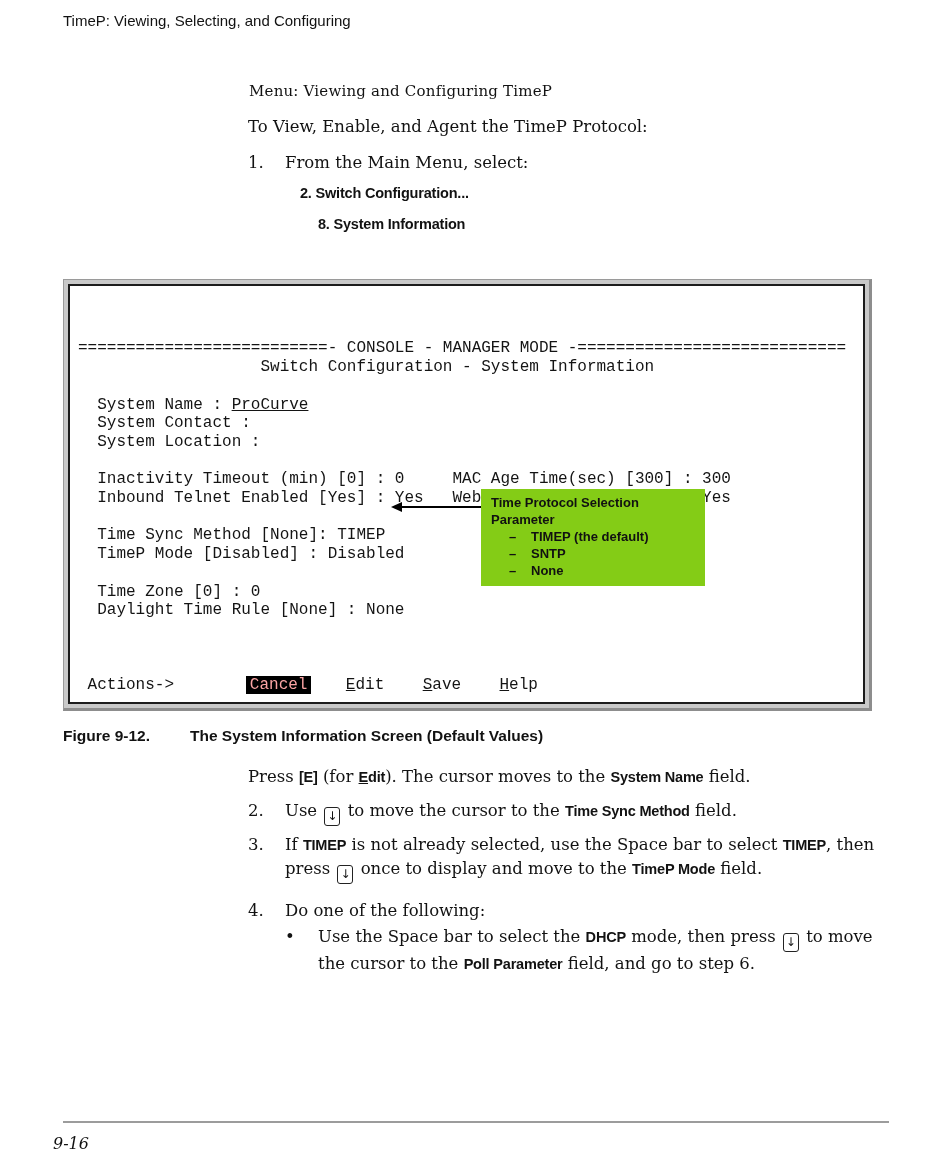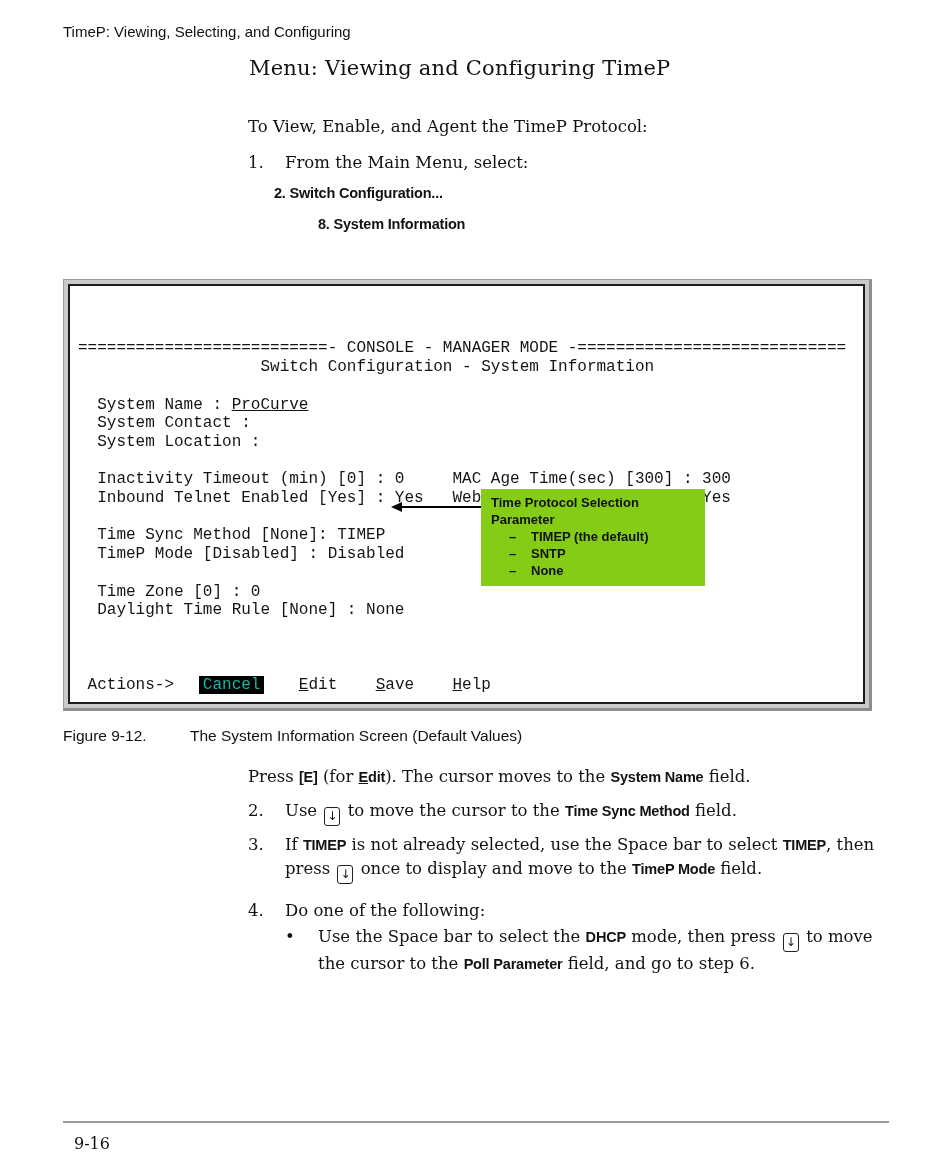--- a/index.html
+++ b/index.html
@@ -4,23 +4,23 @@
 <style>
   * { margin:0; padding:0; box-sizing:border-box; }
   body { background:#fff; }
   .page {
     position:relative; width:950px; height:1157px; background:#ffffff;
     font-family:"DejaVu Serif", serif; color:#121212; overflow:hidden;
   }
   
   .running-header { position:absolute; left:63px; top:6px; font-family:"Liberation Sans", sans-serif; }
   .rh-title { font-weight:bold; font-size:15px; letter-spacing:0.2px; }
-  .rh-subtitle { font-size:15px; margin-top:17px; }
+  .rh-subtitle { font-size:15px; margin-top:6px; }
 
-  .section-title { position:absolute; left:249px; top:56px; font-size:21px; font-weight:normal; letter-spacing:0.2px; }
+  .section-title { position:absolute; left:249px; top:82px; font-size:15px; font-weight:normal; letter-spacing:0.2px; }
   .intro { position:absolute; left:248px; top:117px; font-size:16.5px; }
 
   .step { position:absolute; font-size:16.5px; line-height:24px; display:flex; }
   .step .num { flex:0 0 37px; }
   .step .content { flex:1 1 auto; }
 
   .menu-line { position:absolute; font-family:"Liberation Sans", sans-serif; font-weight:bold; font-size:14.5px; letter-spacing:-0.2px; }
 
   
   .bs { font-family:"Liberation Sans", sans-serif; font-weight:bold; font-size:0.88em; letter-spacing:-0.2px; }
@@ -40,66 +40,66 @@
     border-right:3px solid #8d8d8d; border-bottom:3px solid #8d8d8d;
     padding:4px;
   }
   .console {
     position:relative; width:100%; height:100%; background:#ffffff;
     border:2px solid #1c1c1c; padding:16px 4px 0 8px;
     font-family:"Liberation Mono", monospace; font-size:16px; line-height:18.7px;
     white-space:pre; overflow:hidden; color:#141414;
   }
   .cline { min-height:18.7px; }
-  .inv { background:#000; color:#14b8a6; box-shadow:4px 0 0 #000, -4px 0 0 #000; }
+  .inv { background:#000; color:#fca5a5; box-shadow:4px 0 0 #000, -4px 0 0 #000;margin-left:47px; }
   .bu-mono { display:inline-block; }
   .bu-mono::first-letter { text-decoration:underline; }
 
   
   .callout {
     position:absolute; left:411px; top:203px; width:224px;
     background:#84cc16; white-space:normal;
     font-family:"Liberation Sans", sans-serif; font-weight:bold; font-size:13px;
     line-height:17px; padding:5px 6px 7px 10px; color:#111;
   }
   .callout-item { display:flex; padding-left:18px; }
   .callout-marker { flex:0 0 22px; }
   .arrow-line { position:absolute; left:331px; top:220px; width:80px; height:2px; background:#000; }
   .arrow-head { position:absolute; left:321px; top:216px; width:0; height:0;
     border-top:5px solid transparent; border-bottom:5px solid transparent; border-right:11px solid #000; }
 
-  .figure-caption { position:absolute; left:63px; top:727px; font-family:"Liberation Sans", sans-serif; font-weight:normal; font-size:15.5px; }
+  .figure-caption { position:absolute; left:63px; top:727px; font-family:"Liberation Sans", sans-serif; font-weight:bold; font-size:15.5px; }
   .figure-caption .cap-label { display:inline-block; width:127px; }
 
   .para { position:absolute; font-size:16.5px; line-height:24px; }
 
   .bullet-row { position:absolute; font-size:16.5px; line-height:24px; display:flex; }
   .bullet-row .marker { flex:0 0 33px; }
 
   .footer-rule { position:absolute; left:63px; top:1121px; width:826px; height:2px; background:#9c9c9c; }
-  .page-number { position:absolute; left:74px; top:1134px; font-size:16px; }
+  .page-number { position:absolute; left:53px; top:1134px; font-size:16px;font-style:italic; }
 </style>
 </head>
 <body>
 
 <div class="page">
 
   <div class="running-header">
     <div class="rh-subtitle">TimeP: Viewing, Selecting, and Configuring</div>
   </div>
 
   <div class="section-title">Menu: Viewing and Configuring TimeP</div>
   <div class="intro" style="top:117px; left:248px; position:absolute; font-size:16.5px;">To View, Enable, and Agent the TimeP Protocol:</div>
 
   <div class="step" style="left:248px; top:151px; width:600px;">
     <span class="num">1.</span>
     <span class="content"><span>From the Main Menu, select:</span></span>
   </div>
 
-  <div class="menu-line" style="left:274px; top:185px;">2. Switch Configuration...</div>
+  <div class="menu-line" style="left:300px; top:185px;">2. Switch Configuration...</div>
   <div class="menu-line" style="left:318px; top:216px;">8. System Information</div>
 
   <div class="figure">
     <div class="console">
       <div><div class="cline">==========================- CONSOLE - MANAGER MODE -============================</div><div class="cline">                   Switch Configuration - System Information</div><div class="cline"> </div><div class="cline"><span>  System Name : </span><span class="u">ProCurve</span></div><div class="cline">  System Contact :</div><div class="cline">  System Location :</div><div class="cline"> </div><div class="cline">  Inactivity Timeout (min) [0] : 0     MAC Age Time(sec) [300] : 300</div><div class="cline">  Inbound Telnet Enabled [Yes] : Yes   Web Agent Enabled [Yes] : Yes</div><div class="cline"> </div><div class="cline">  Time Sync Method [None]: TIMEP</div><div class="cline">  TimeP Mode [Disabled] : Disabled</div><div class="cline"> </div><div class="cline">  Time Zone [0] : 0</div><div class="cline">  Daylight Time Rule [None] : None</div><div class="cline"> </div></div>
       <div class="cline"> Actions-&gt;   <span class="inv ">Cancel</span>    <span class="bu-mono">Edit</span>    <span class="bu-mono">Save</span>    <span class="bu-mono">Help</span></div>
       
       
       
 

